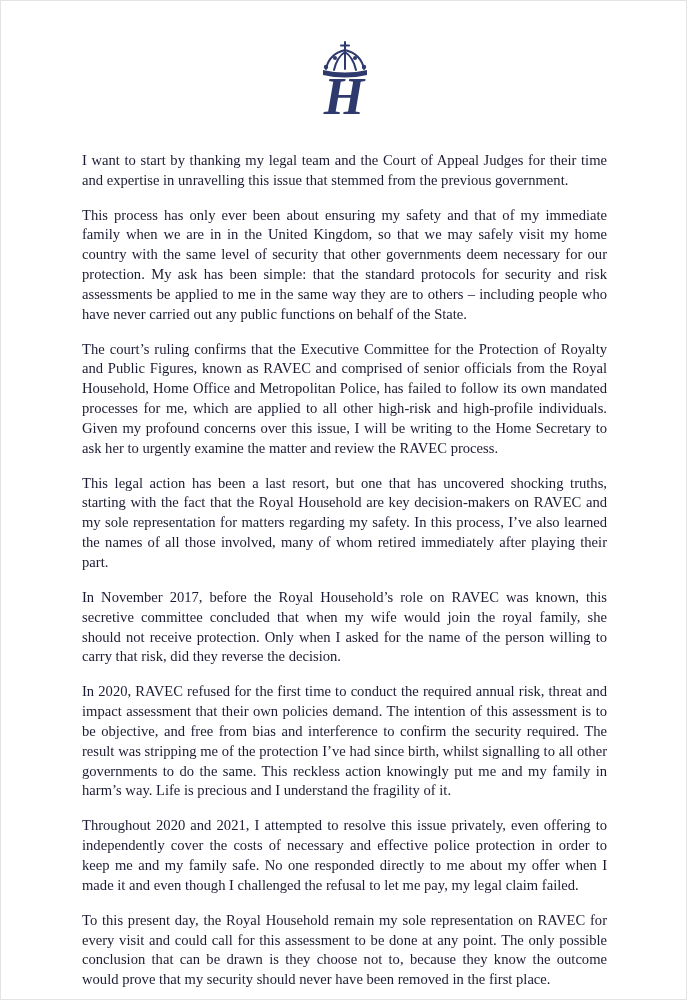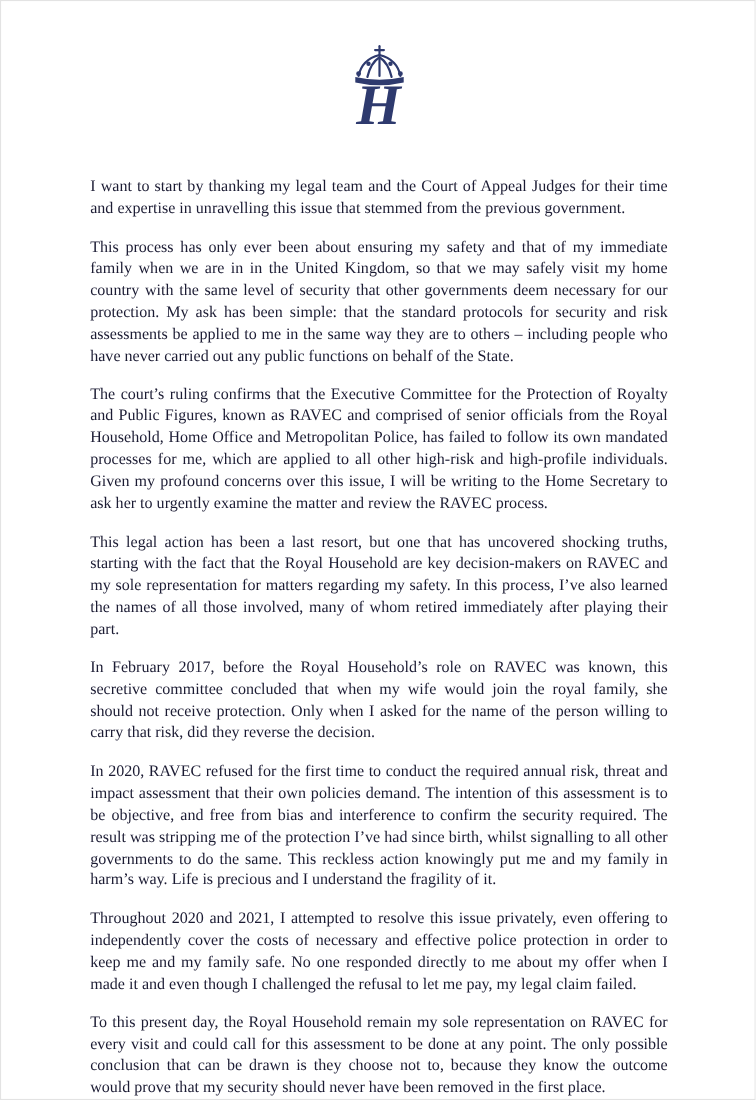--- a/index.html
+++ b/index.html
@@ -30,21 +30,21 @@
     font-family: "Liberation Serif", "DejaVu Serif", serif;
     font-style: italic;
     font-weight: bold;
     font-size: 52px;
     line-height: 0.92;
     color: #2e3a6e;
     margin-top: -6px;
     letter-spacing: 1px;
   }
   .content {
-    margin-top: 40px;
+    margin-top: 30px;
     color: #1b1b33;
     font-size: 14.6px;
     line-height: 1.36;
     text-align: justify;
   }
   .content p {
     margin: 0 0 15px 0;
   }
 </style>
 </head>
@@ -76,19 +76,19 @@
       <path d="M14 31 Q36 36 58 31 L58 36 Q36 41 14 36 Z" fill="#2e3a6e" stroke="none"></path>
     </svg>
     <div class="mono-h">H</div>
   </div>
 
   <div class="content">
     <p>I want to start by thanking my legal team and the Court of Appeal Judges for their time and expertise in unravelling this issue that stemmed from the previous government.</p>
     <p>This process has only ever been about ensuring my safety and that of my immediate family when we are in in the United Kingdom, so that we may safely visit my home country with the same level of security that other governments deem necessary for our protection. My ask has been simple: that the standard protocols for security and risk assessments be applied to me in the same way they are to others – including people who have never carried out any public functions on behalf of the State.</p>
     <p>The court’s ruling confirms that the Executive Committee for the Protection of Royalty and Public Figures, known as RAVEC and comprised of senior officials from the Royal Household, Home Office and Metropolitan Police, has failed to follow its own mandated processes for me, which are applied to all other high-risk and high-profile individuals. Given my profound concerns over this issue, I will be writing to the Home Secretary to ask her to urgently examine the matter and review the RAVEC process.</p>
     <p>This legal action has been a last resort, but one that has uncovered shocking truths, starting with the fact that the Royal Household are key decision-makers on RAVEC and my sole representation for matters regarding my safety. In this process, I’ve also learned the names of all those involved, many of whom retired immediately after playing their part.</p>
-    <p>In February 2017, before the Royal Household’s role on RAVEC was known, this secretive committee concluded that when my wife would join the royal family, she should not receive protection. Only when I asked for the name of the person willing to carry that risk, did they reverse the decision.</p>
+    <p>In November 2017, before the Royal Household’s role on RAVEC was known, this secretive committee concluded that when my wife would join the royal family, she should not receive protection. Only when I asked for the name of the person willing to carry that risk, did they reverse the decision.</p>
     <p>In 2020, RAVEC refused for the first time to conduct the required annual risk, threat and impact assessment that their own policies demand. The intention of this assessment is to be objective, and free from bias and interference to confirm the security required. The result was stripping me of the protection I’ve had since birth, whilst signalling to all other governments to do the same. This reckless action knowingly put me and my family in harm’s way. Life is precious and I understand the fragility of it.</p>
     <p>Throughout 2020 and 2021, I attempted to resolve this issue privately, even offering to independently cover the costs of necessary and effective police protection in order to keep me and my family safe. No one responded directly to me about my offer when I made it and even though I challenged the refusal to let me pay, my legal claim failed.</p>
     <p>To this present day, the Royal Household remain my sole representation on RAVEC for every visit and could call for this assessment to be done at any point. The only possible conclusion that can be drawn is they choose not to, because they know the outcome would prove that my security should never have been removed in the first place.</p>
   </div>
 
 </div>
 
 </body></html>

